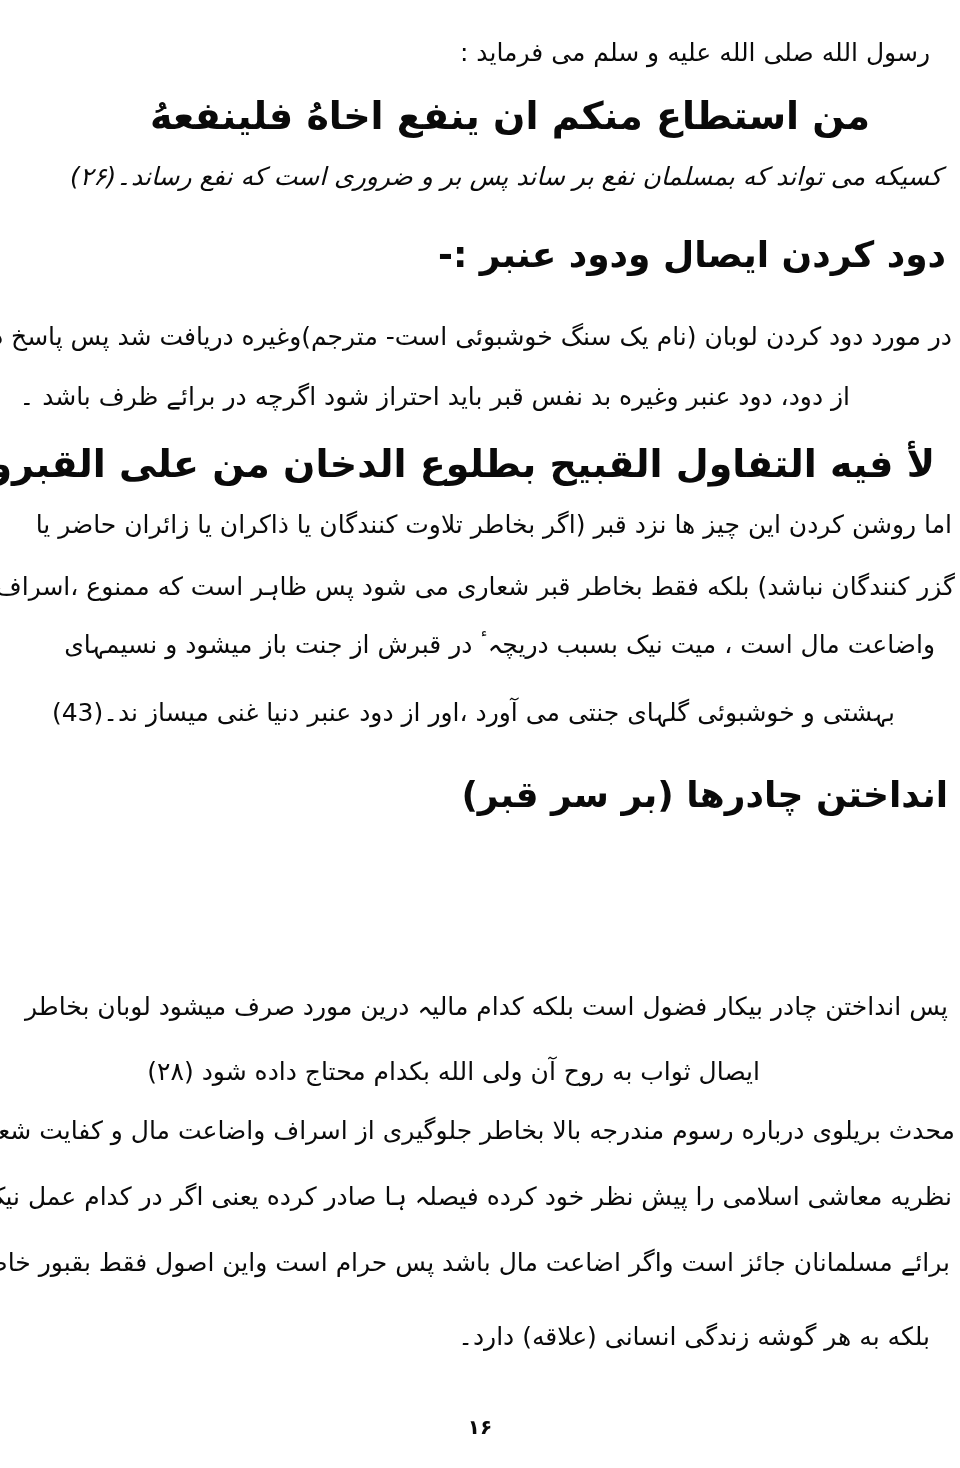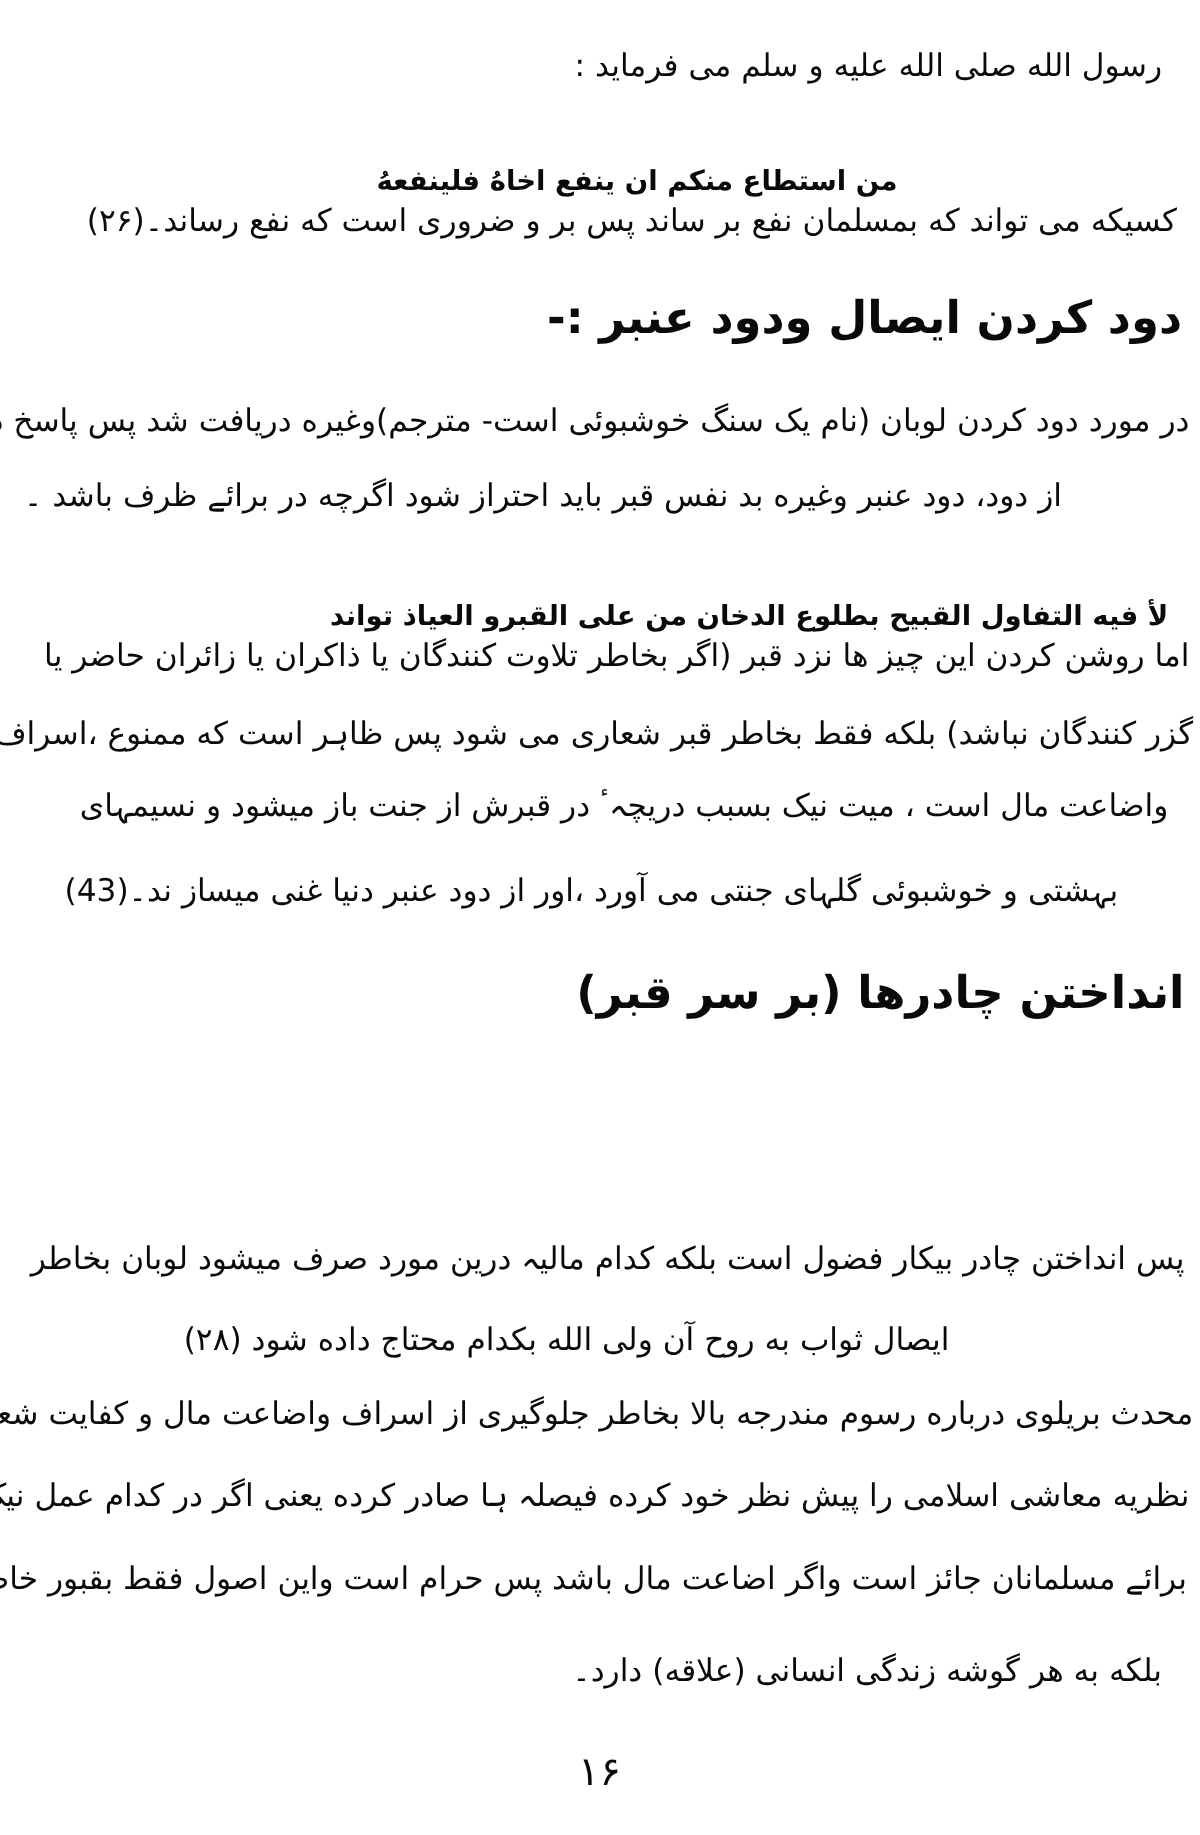--- a/index.html
+++ b/index.html
@@ -23,52 +23,52 @@
     white-space: nowrap;
     text-align: right;
     direction: rtl;
   }
   .body-line {
     font-size: 25px;
     line-height: 1.35;
     letter-spacing: 0px;
   }
   .arabic-quote {
-    font-size: 22px;
+    font-size: 38px;
     font-weight: bold;
     line-height: 1.3;
-    margin-top: 40px;
   }
   .section-heading {
     font-size: 36px;
     font-weight: bold;
     line-height: 1.25;
   }
   .centered {
     left: 0;
     right: 0;
     text-align: center;
     white-space: nowrap;
   }
   .page-number {
-    font-size: 32px;
-    font-weight: normal;
+    font-size: 20px;
+    font-weight: bold;
     letter-spacing: 2px;
+    margin-top: 17px;
   }
 </style>
 </head>
 <body>
 
 <div class="page">
 
   <div class="tline body-line" style="top:36px; right:30px;">رسول الله صلی الله علیه و سلم می فرماید :</div>
 
   <div class="tline arabic-quote centered" style="top:92px; padding-left:60px;">من استطاع منکم ان ینفع اخاهُ فلینفعهُ</div>
 
-  <div class="tline body-line" style="top:160px; right:18px;">کسیکه می تواند که بمسلمان نفع بر ساند پس بر و ضروری است که نفع رساند۔(۲۶)</div>
+  <div class="tline body-line" style="top:160px; right:18px;font-style:italic;">کسیکه می تواند که بمسلمان نفع بر ساند پس بر و ضروری است که نفع رساند۔(۲۶)</div>
 
   <div class="tline section-heading" style="top:232px; right:14px;">دود کردن ایصال ودود عنبر :-</div>
 
   <div class="tline body-line" style="top:320px; right:8px;">در مورد دود کردن لوبان (نام یک سنگ خوشبوئی است- مترجم)وغیره دریافت شد پس پاسخ داده شد :-</div>
 
   <div class="tline body-line" style="top:380px; right:110px;">از دود، دود عنبر وغیره بد نفس قبر باید احتراز شود اگرچه در برائے ظرف باشد ۔</div>
 
   <div class="tline arabic-quote" style="top:440px; right:25px;">لأ فیه التفاول القبیح بطلوع الدخان من علی القبرو العیاذ تواند</div>
 
   <div class="tline body-line" style="top:508px; right:8px;">اما روشن کردن این چیز ها نزد قبر (اگر بخاطر تلاوت کنندگان یا ذاکران یا زائران حاضر یا</div>

